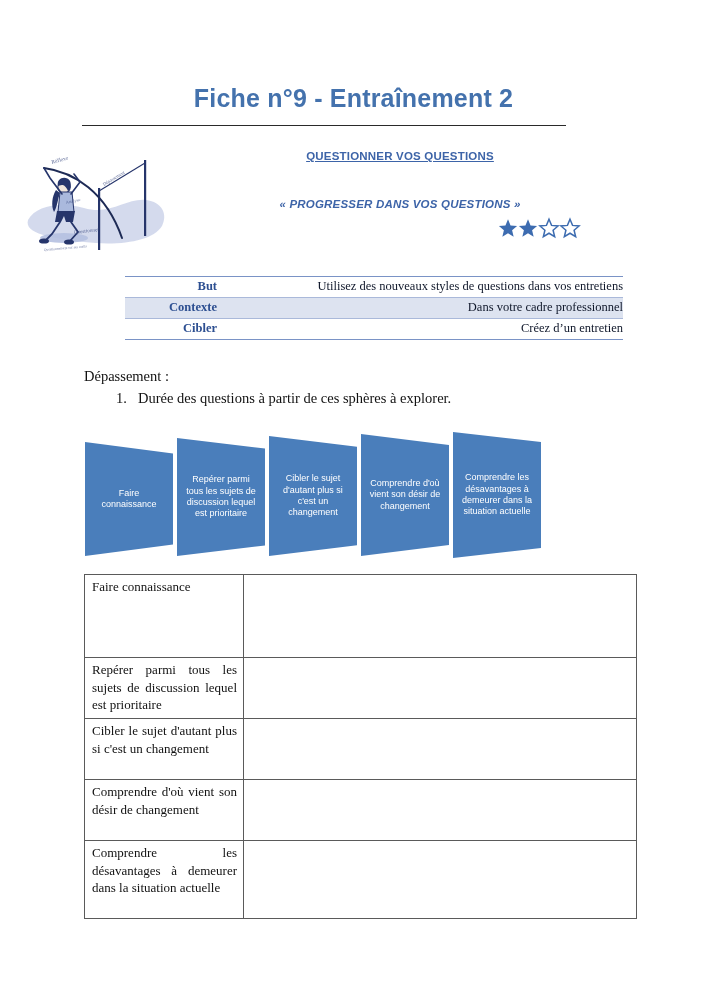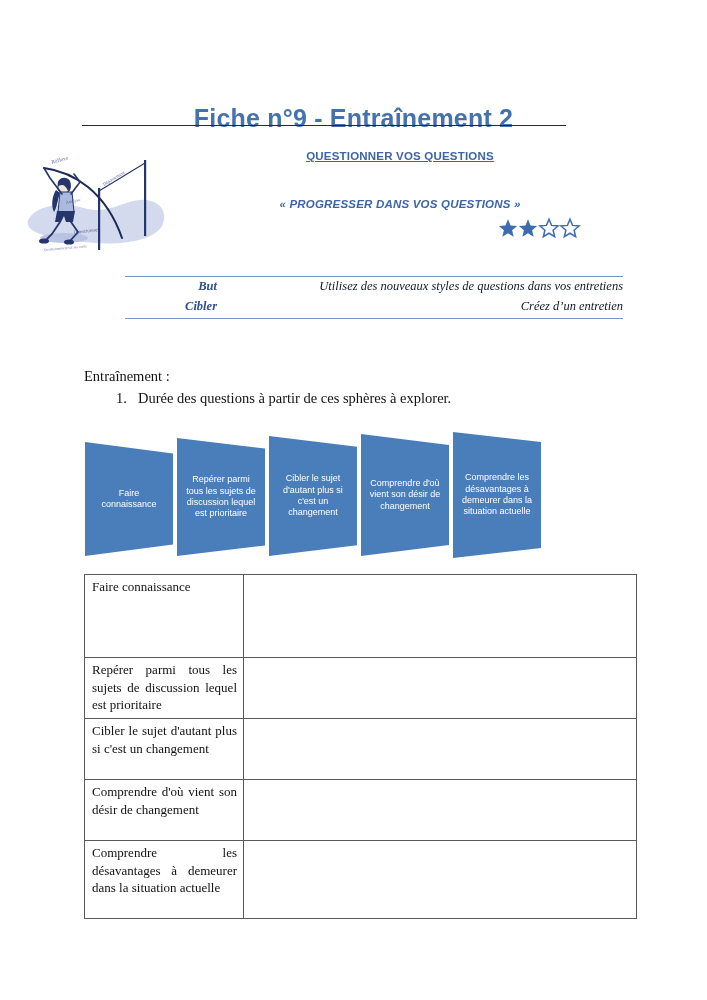--- a/index.html
+++ b/index.html
@@ -21,21 +21,20 @@
     position: absolute;
     left: 0;
     top: 84px;
     width: 707px;
     text-align: center;
     font-family: "Liberation Sans", sans-serif;
     font-weight: bold;
     font-size: 25px;
     letter-spacing: 0.2px;
     color: #4472ad;
-    margin-top: 20px;
   }
   .title-rule {
     position: absolute;
     left: 82px;
     top: 125px;
     width: 484px;
     height: 1px;
     background: #2a2a2a;
   }
 
@@ -104,21 +103,20 @@
     left: 125px;
     top: 276px;
     width: 498px;
     border-collapse: collapse;
     font-size: 12.5px;
   }
   .info-table tr { height: 21px; }
   .info-table td {
     padding: 1px 0 3px 0;
     font-family: "Liberation Serif", serif;
-    font-style: italic;
     color: #3b5fa0;
     vertical-align: middle;
   }
   .info-table .lbl {
     width: 92px;
     text-align: right;
     padding-right: 9px;
     font-weight: bold;
     color: #2d4f91;
     white-space: nowrap;
@@ -266,28 +264,32 @@
     </svg>
   </div>
 </div>
 
 <table class="info-table">
   <tbody>
     <tr class="r-top">
       <td class="lbl">But</td>
       <td class="val">Utilisez des nouveaux styles de questions dans vos entretiens</td>
     </tr>
+    <tr class="r-mid">
+      <td class="lbl">Contexte</td>
+      <td class="val">Dans votre cadre professionnel</td>
+    </tr>
     <tr class="r-bot">
       <td class="lbl">Cibler</td>
       <td class="val">Créez d’un entretien</td>
     </tr>
   </tbody>
 </table>
 
-<div class="deroulement">Entraînement :</div>
+<div class="deroulement">Dépassement :</div>
 <div class="step-list">
   <span class="num">1.</span><span>Durée des questions à partir de ces sphères à explorer.</span>
 </div>
 
 <div class="process">
   <div class="proc-item" style="left:0px; top:10px; width:88px; height:114px; clip-path: polygon(0 0, 100% 10%, 100% 90%, 0 100%);">
     <span>Faire connaissance</span>
   </div>
   <div class="proc-item" style="left:92px; top:6px; width:88px; height:118px; clip-path: polygon(0 0, 100% 9%, 100% 91%, 0 100%);">
     <span>Repérer parmi tous les sujets de discussion lequel est prioritaire</span>

